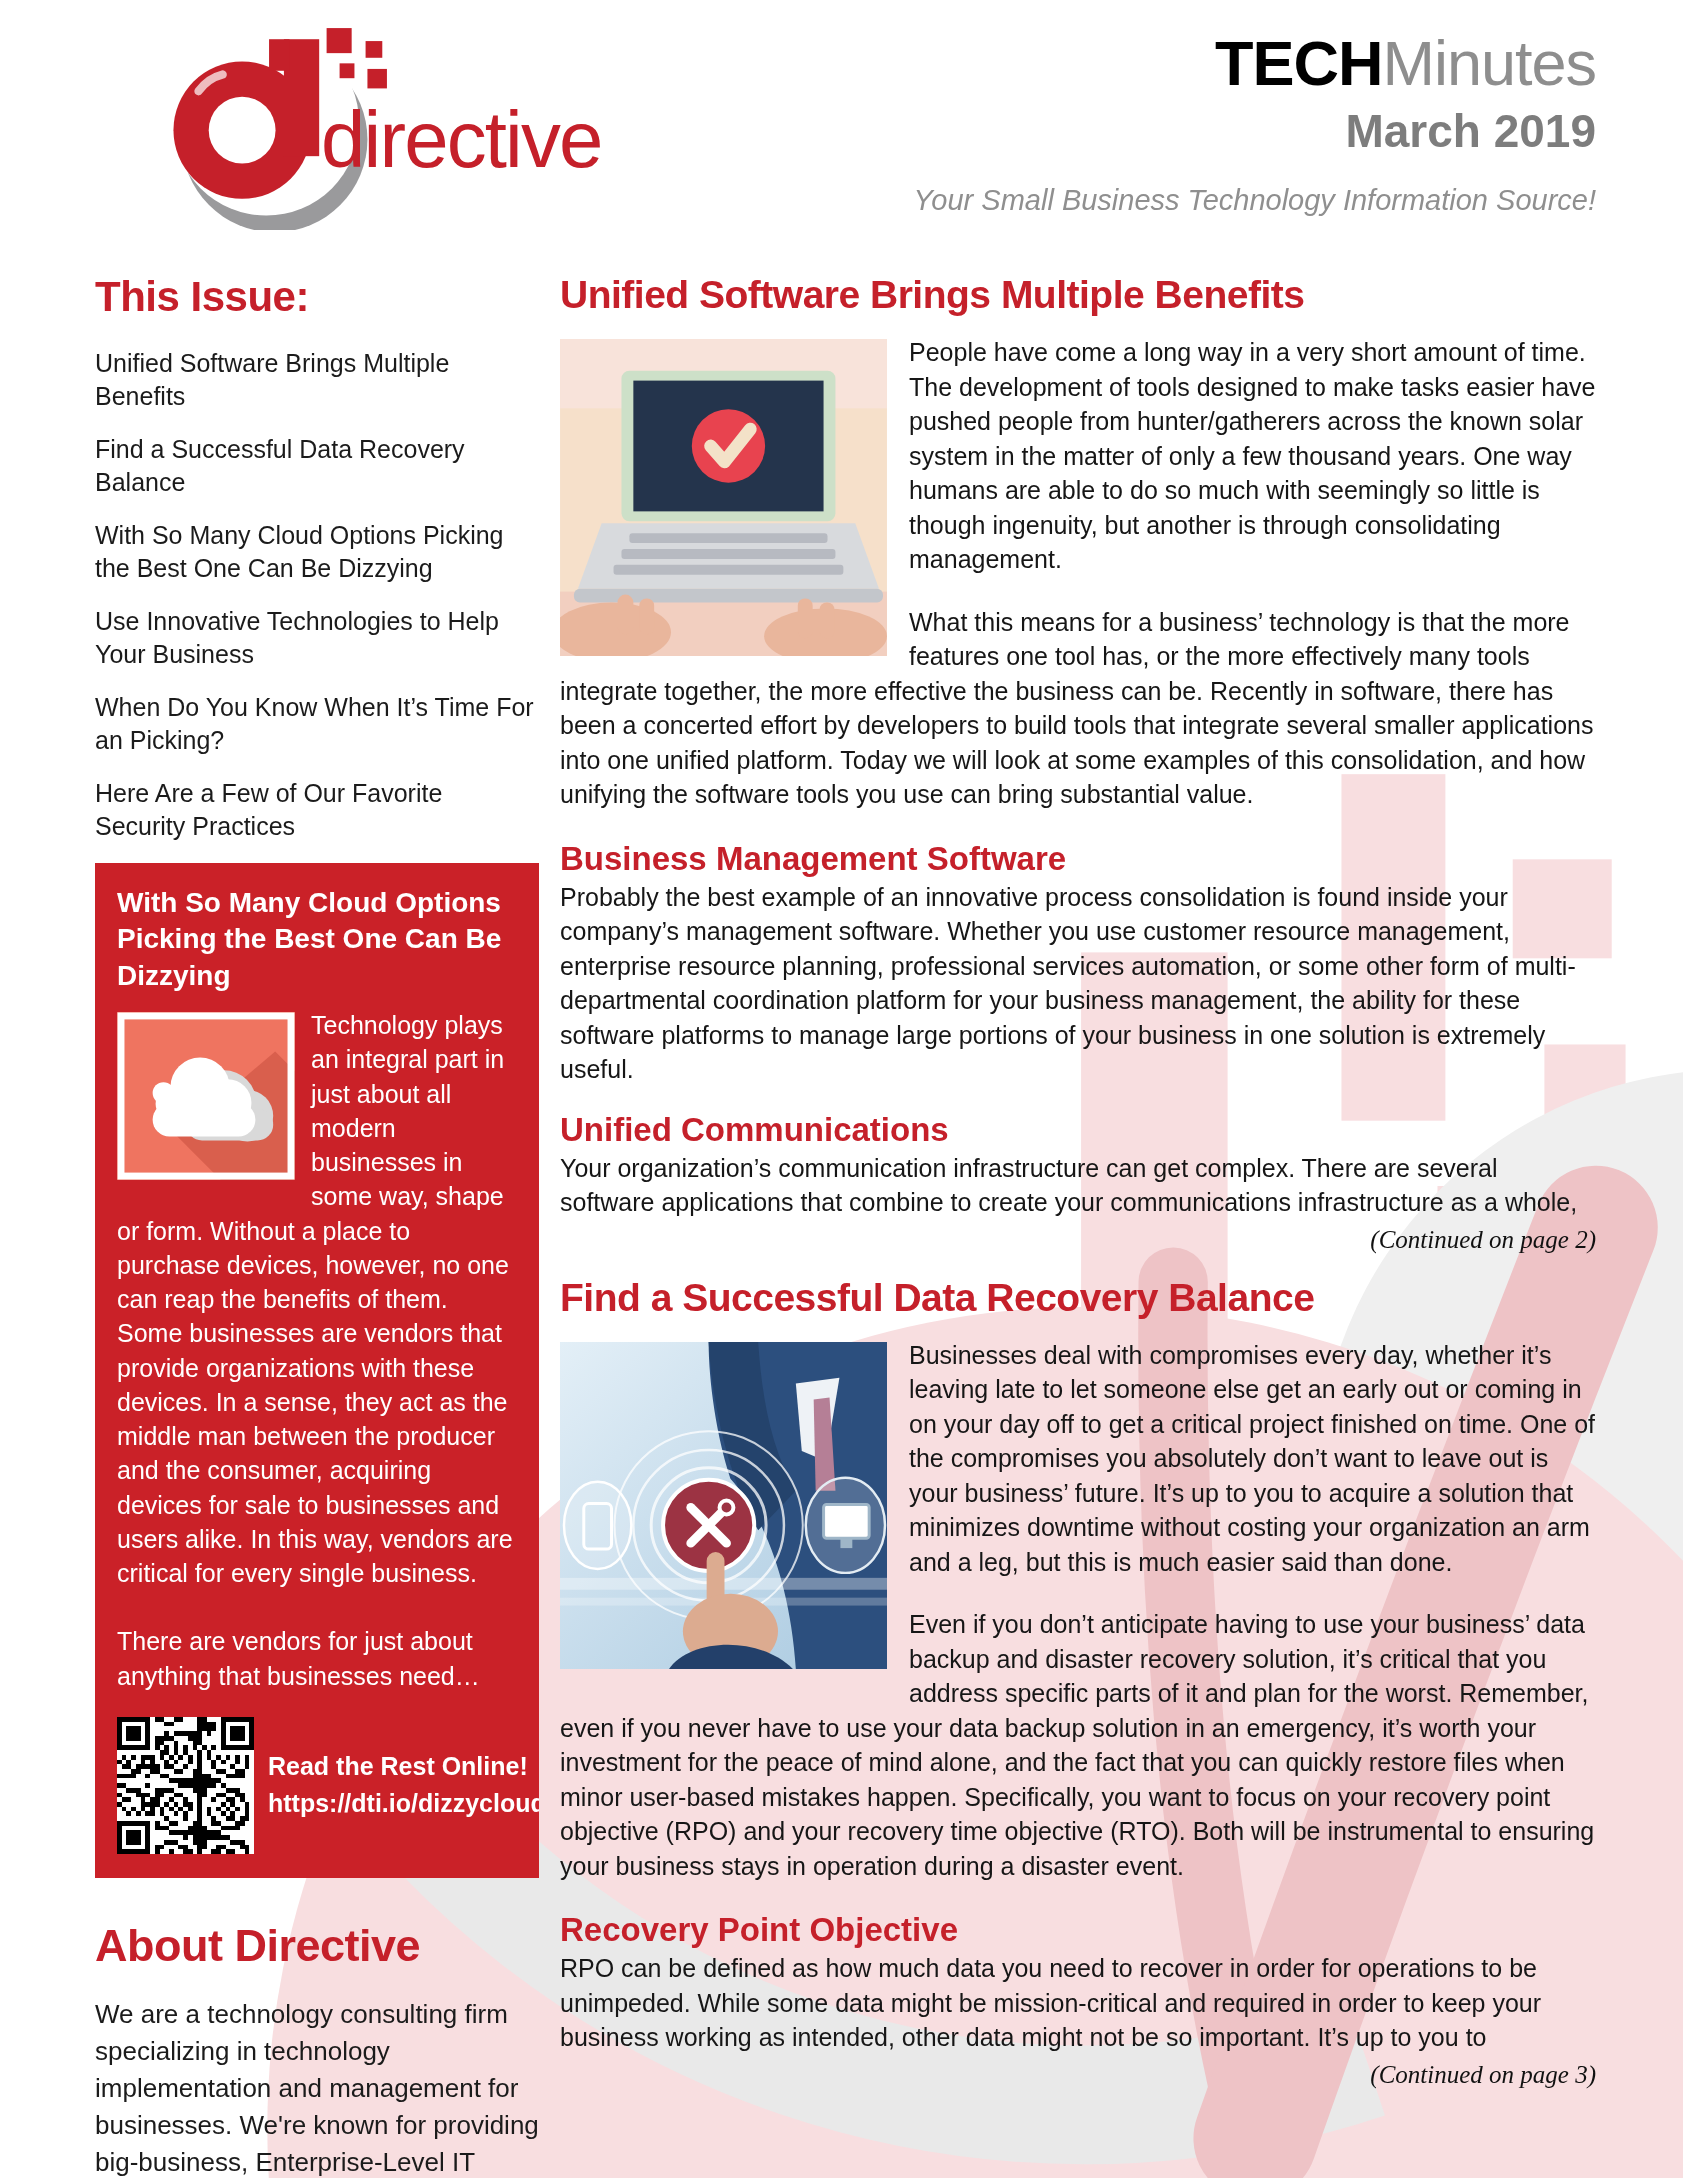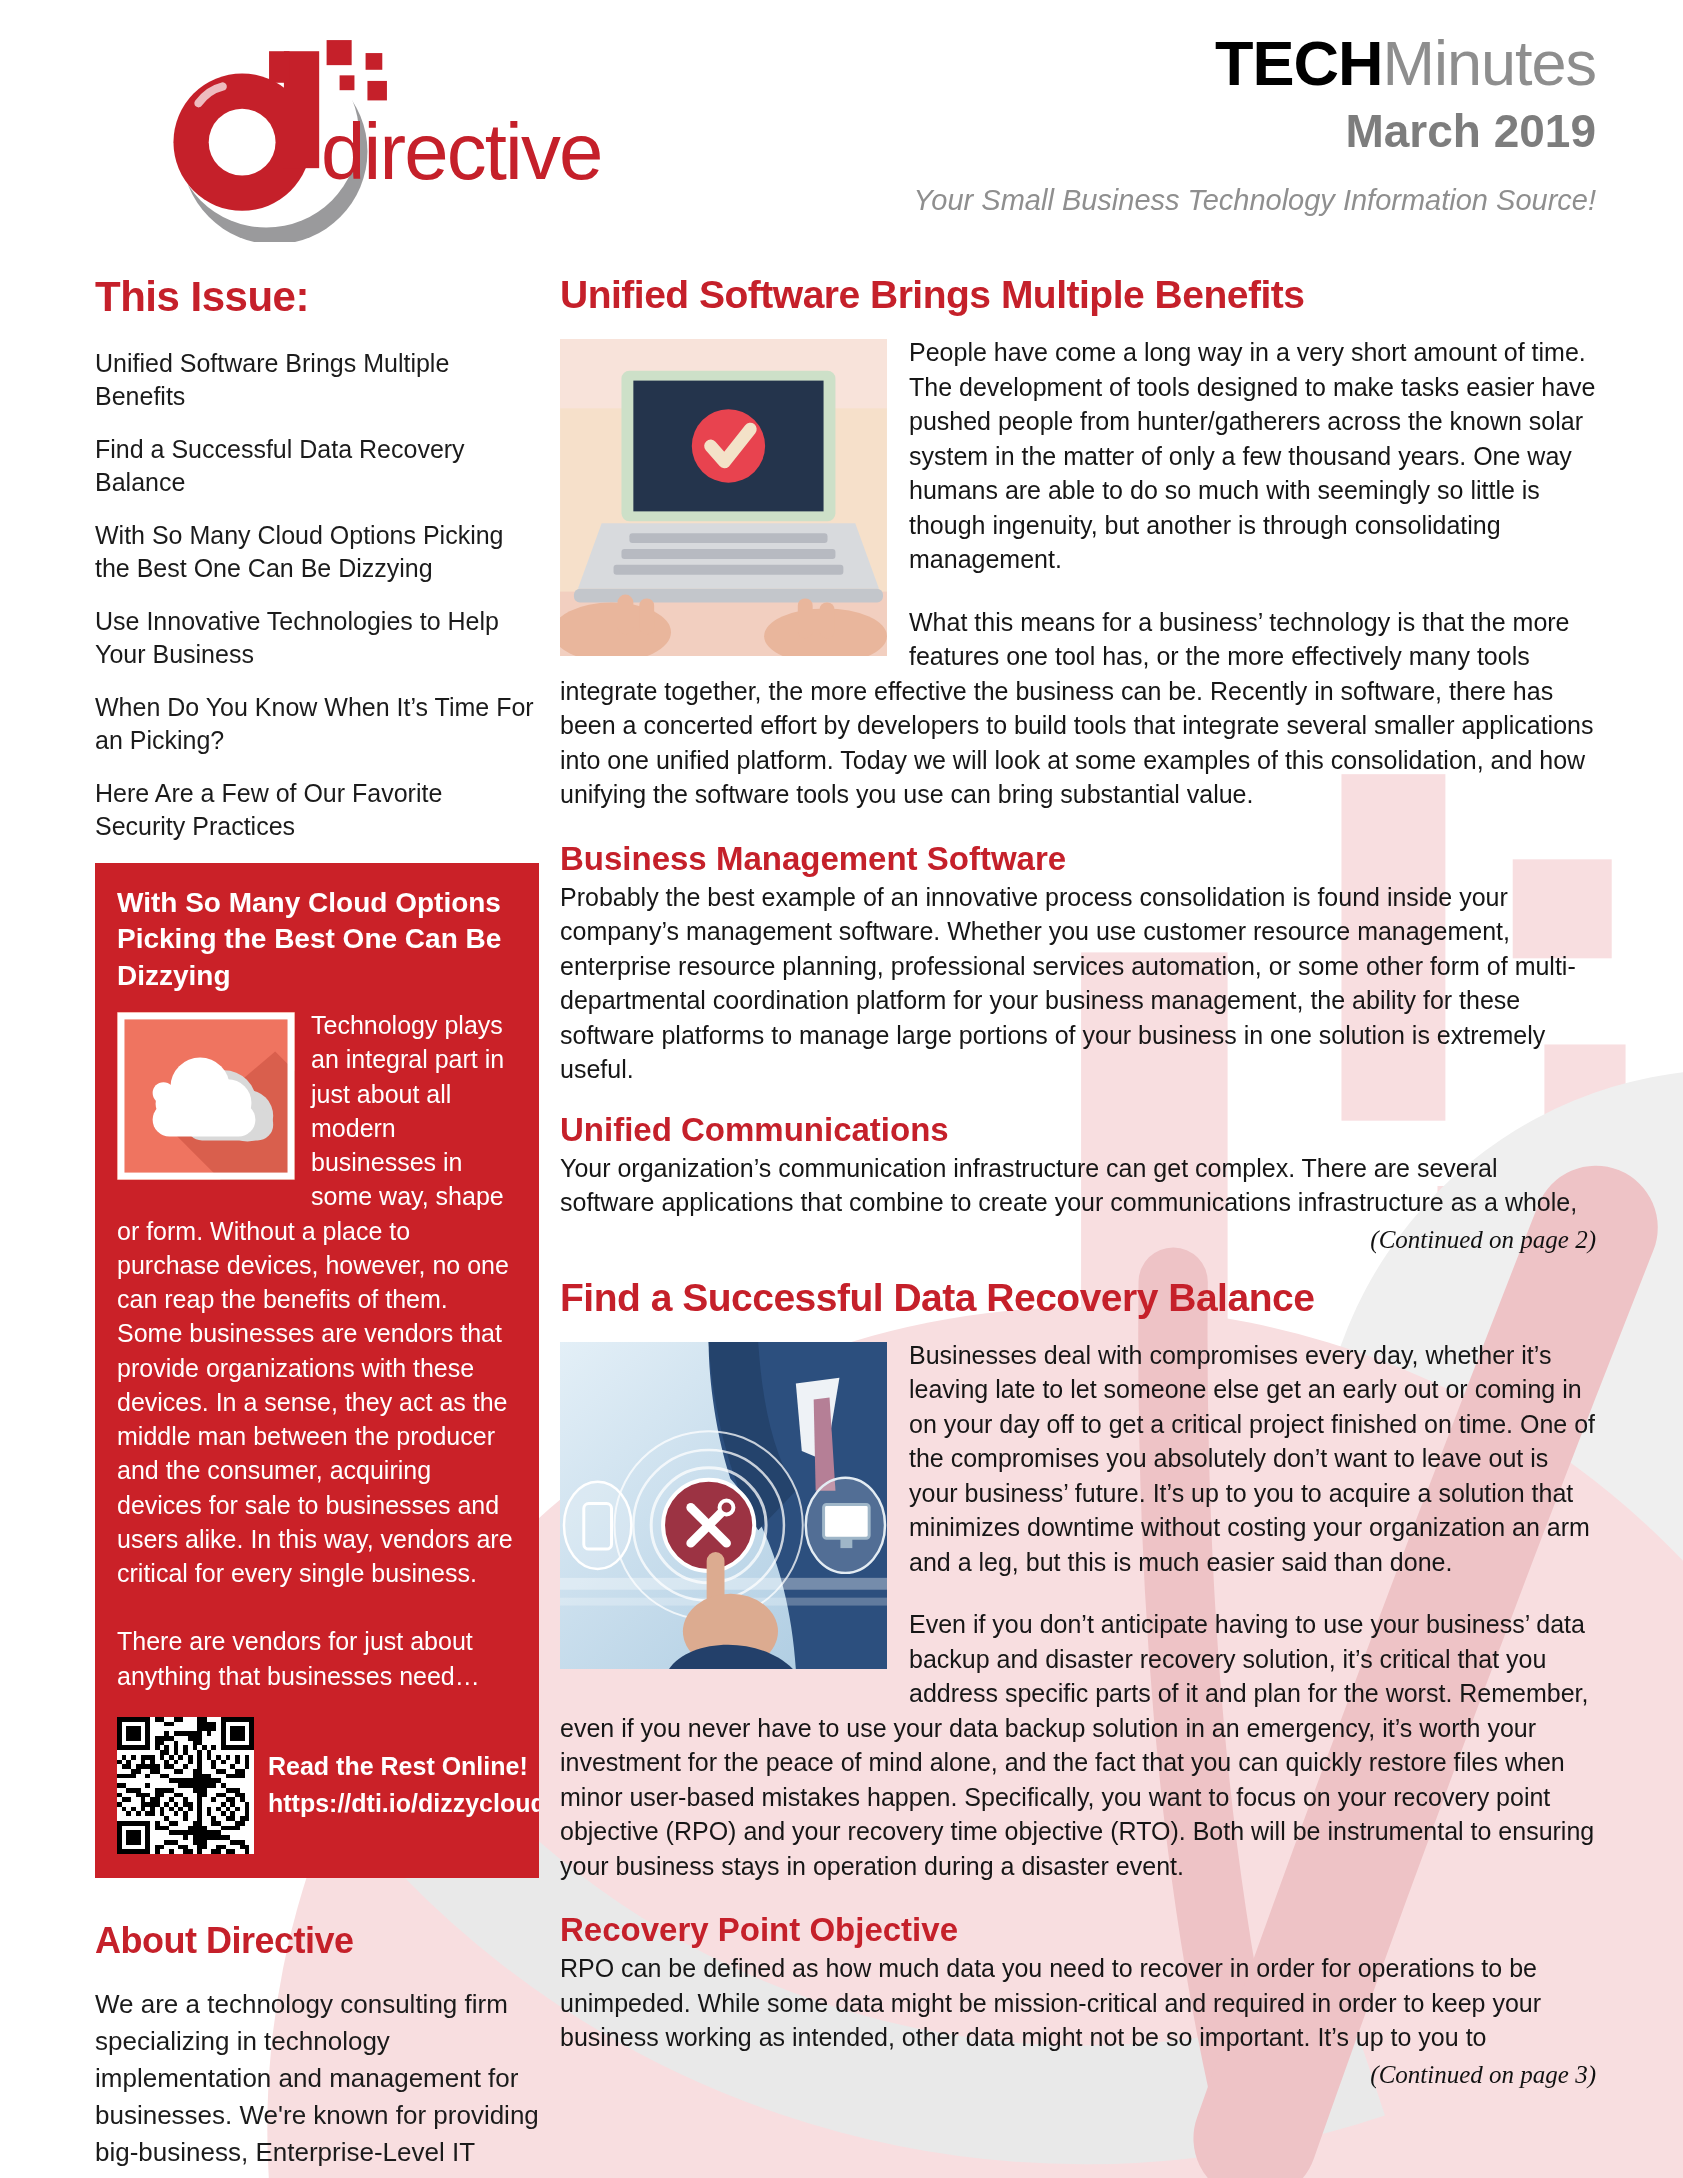--- a/index.html
+++ b/index.html
@@ -1,40 +1,40 @@
 <!DOCTYPE html>
 <html><head>
 <meta charset="utf-8">
 <style>
   html,body{margin:0;padding:0;background:#fff;}
   .page{position:relative;width:1683px;height:2178px;background:#fff;overflow:hidden;
         font-family:"Liberation Sans","DejaVu Sans",sans-serif;color:#1b1b1b;}
   .wm{position:absolute;left:0;top:0;z-index:0;}
   
-  .logo{position:absolute;left:89px;top:34px;z-index:1;}
+  .logo{position:absolute;left:89px;top:22px;z-index:1;}
   .masthead{position:absolute;right:87px;top:30px;text-align:right;z-index:1;}
   .mast-title{font-size:63px;line-height:1.05;letter-spacing:-1px;}
   .mast-title .tech{color:#000000;font-weight:bold;}
   .mast-title .minutes{color:#8e8e8e;font-weight:normal;}
   .mast-date{font-size:46px;font-weight:bold;color:#7d7d7d;margin-top:8px;}
   .mast-tag{font-size:29px;font-style:italic;color:#8f8f8f;margin-top:26px;}
   
   .left-col{position:absolute;left:95px;top:273px;width:444px;z-index:1;}
   .right-col{position:absolute;left:560px;top:273px;width:1036px;z-index:1;}
   
   .issue-head{font-size:42px;font-weight:bold;color:#c5202a;margin:0 0 26px 0;letter-spacing:-0.5px;}
   .toc-item{font-size:25px;line-height:1.3;margin-bottom:21px;color:#1b1b1b;}
   .cloud-box{background:#ca2128;color:#fff;padding:22px 22px 24px 22px;margin-top:10px;overflow:hidden;}
   .cloud-box h3{font-size:28px;line-height:1.3;margin:0 0 14px 0;}
   .cloud-art{float:left;margin:4px 16px 6px 0;}
   .cloud-box p{font-size:25px;line-height:1.37;margin:0;}
   .cloud-box p.second{margin-top:34px;}
   .qr-row{margin-top:24px;display:flex;align-items:center;gap:14px;clear:both;}
   .qr-label{font-size:25px;font-weight:bold;line-height:1.5;}
-  .about-head{font-size:36px;font-weight:bold;color:#c5202a;margin:42px 0 24px 0;letter-spacing:-0.5px;}
+  .about-head{font-size:45px;font-weight:bold;color:#c5202a;margin:42px 0 24px 0;letter-spacing:-0.5px;}
   .about-body{font-size:26px;line-height:1.42;margin:0;}
   
   .art-title{font-size:39px;font-weight:bold;color:#c5202a;margin:0 0 18px 0;letter-spacing:-0.5px;}
   .art-img{float:left;margin:4px 22px 8px 0;}
   .art p.b{font-size:25px;line-height:1.38;color:#161616;margin:0 0 28px 0;}
   .sub{font-size:33px;font-weight:bold;color:#c5202a;margin:0 0 2px 0;}
   .art p.sb{font-size:25px;line-height:1.38;color:#161616;margin:0 0 24px 0;}
   .art p.last{margin-bottom:0;}
   .continued{text-align:right;font-family:"Liberation Serif","DejaVu Serif",serif;font-style:italic;
              font-size:25px;color:#111;margin:6px 0 22px 0;clear:none;}

